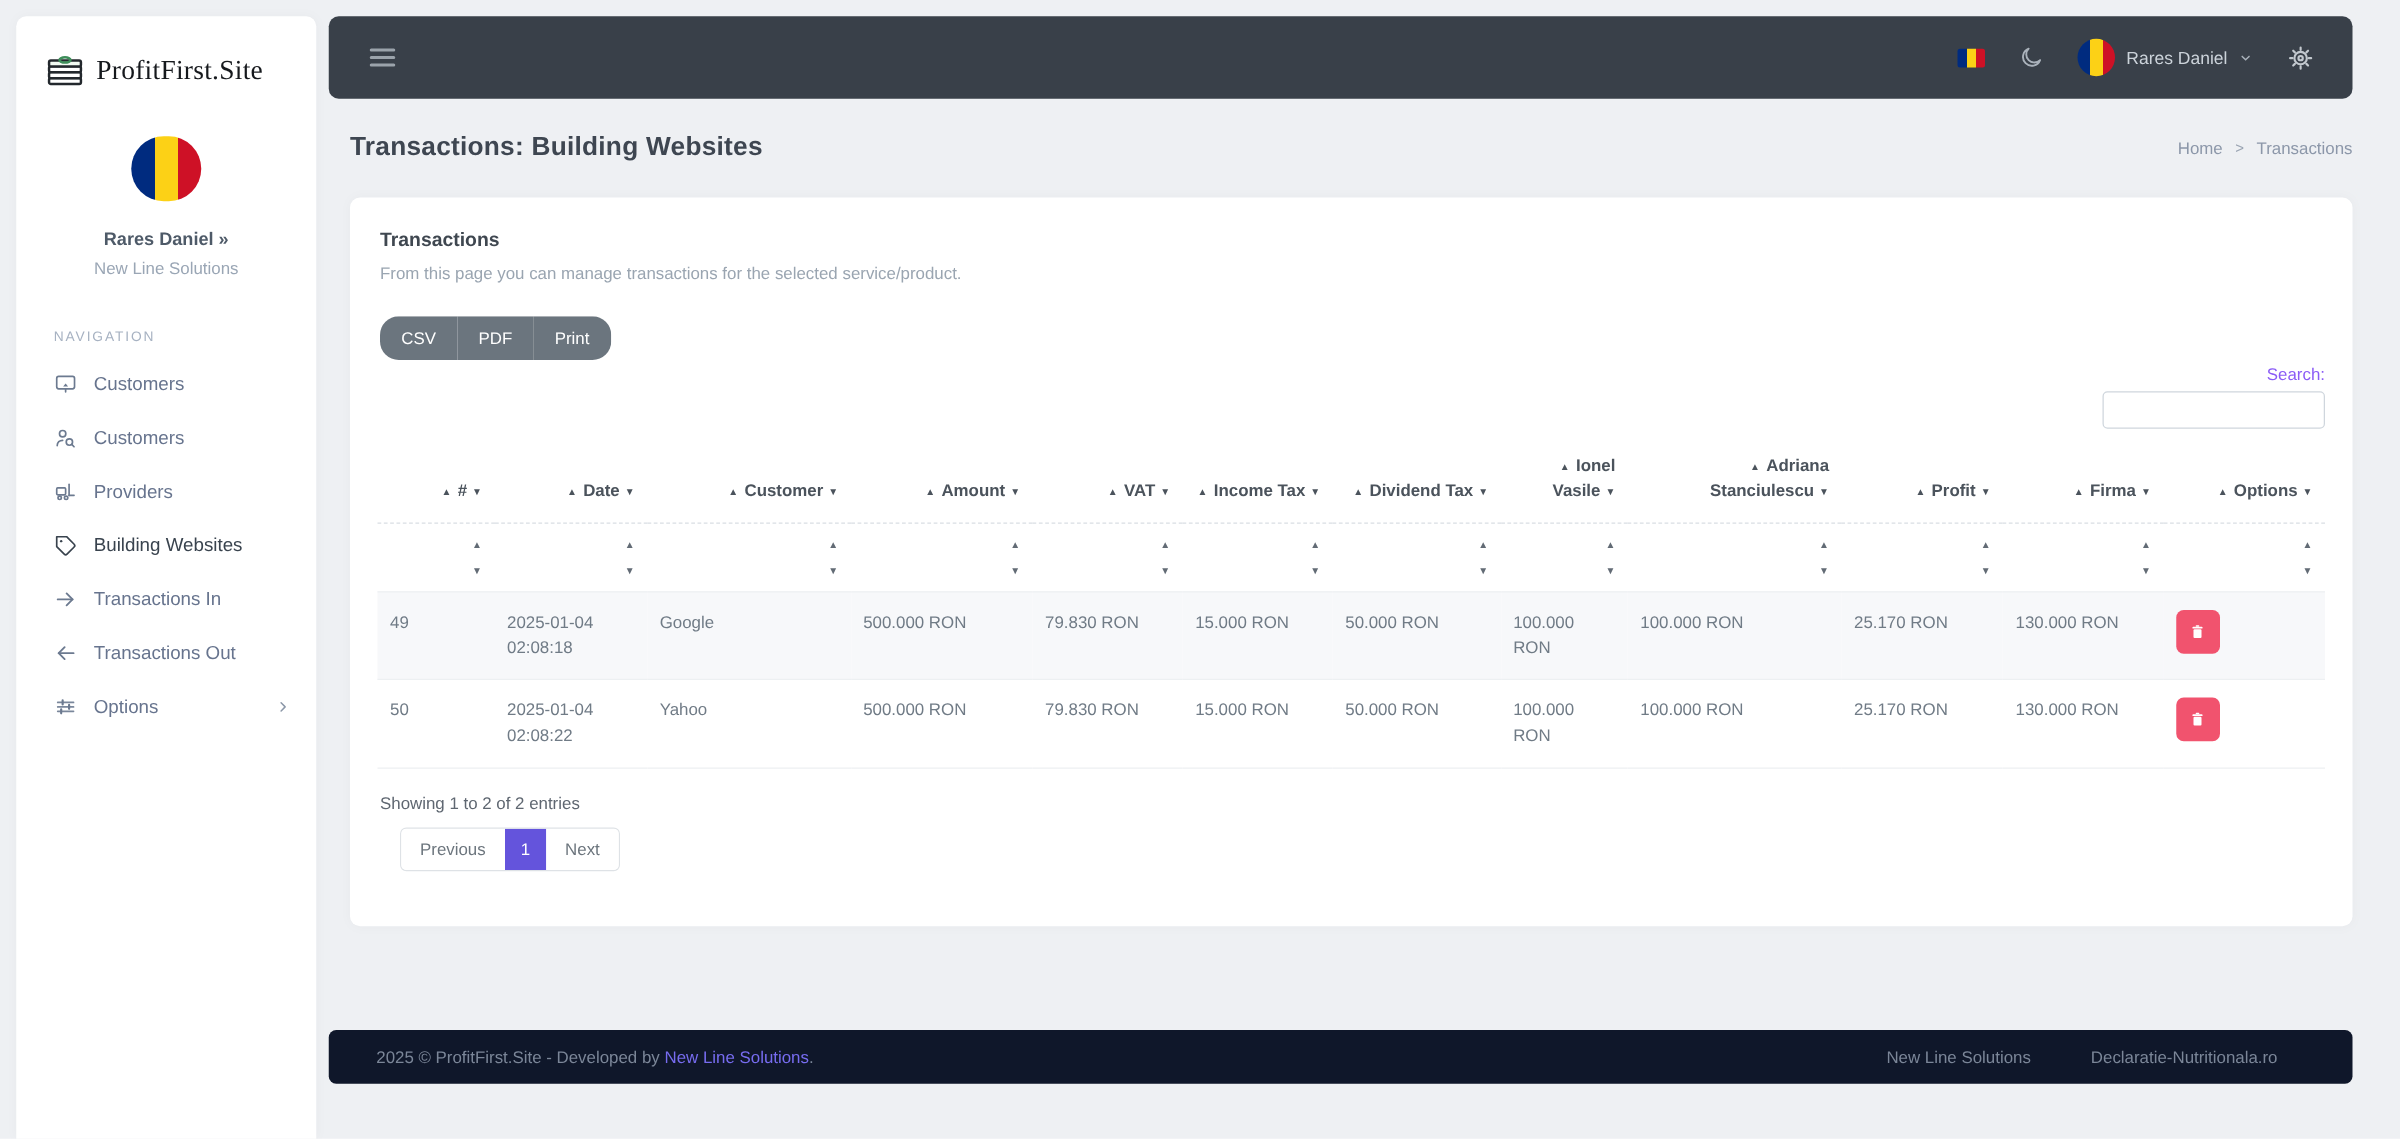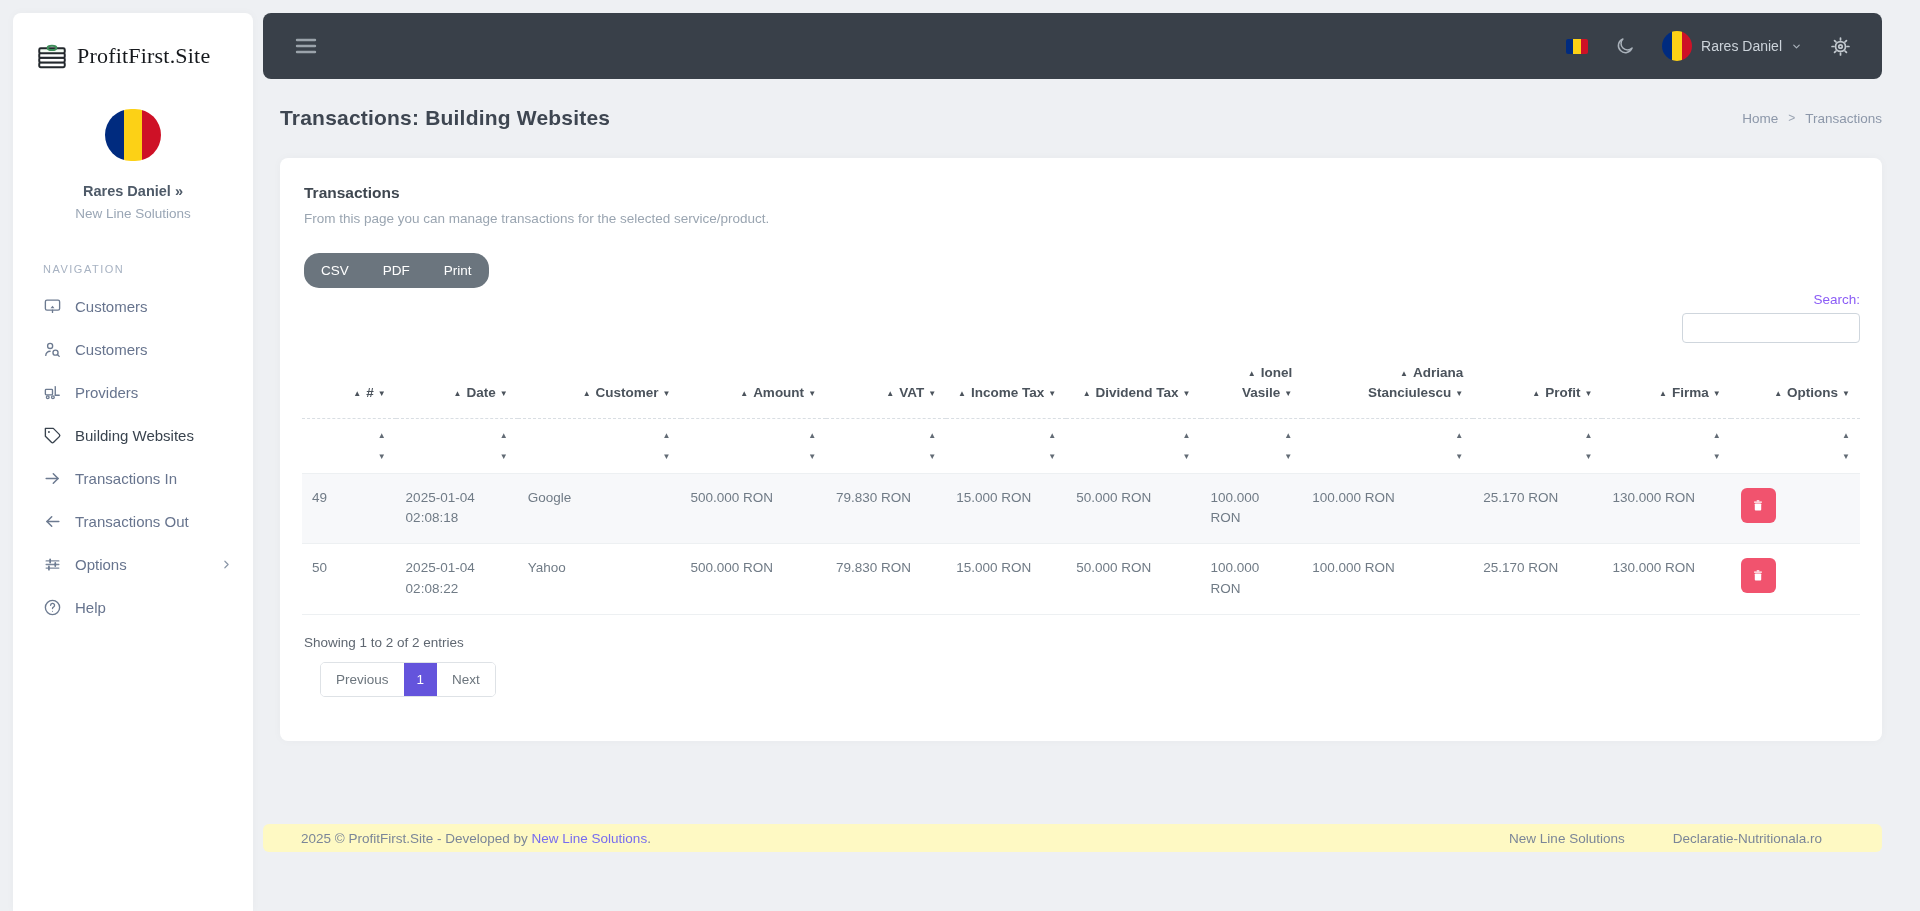--- a/index.html
+++ b/index.html
@@ -72,21 +72,21 @@
   .del-btn { width:35px; height:35px; background:#f1536e; border:none; border-radius:6px; cursor:pointer;
              display:inline-flex; align-items:center; justify-content:center; }
 
   .showing { margin-top:20px; font-size:13.5px; color:#5f6771; padding-left:2px; }
   .pagination { display:inline-flex; margin-top:12px; margin-left:18px; border:1px solid #dee2e6;
                 border-radius:5px; overflow:hidden; background:#fff; }
   .page-btn { font-size:13.5px; color:#6c757d; background:#fff; border:none; padding:9px 15px; cursor:pointer; font-family:inherit; }
   .page-btn.active { background:#6454dc; color:#fff; padding:9px 13px; }
 
   
-  .footer { margin-top:83px; height:28px; background:#fef9c3; border-radius:6px; display:flex; align-items:center;
+  .footer { margin-top:83px; height:43px; background:#0f172a; border-radius:6px; display:flex; align-items:center;
             justify-content:space-between; padding:0 60px 0 38px; font-size:13.5px; color:#7b8698; }
   .footer a { text-decoration:none; cursor:pointer; }
   .footer .devlink { color:#776cf0; }
   .footer-links { display:flex; gap:48px; }
   .footer-links a { color:#7b8698; }
 
   svg { display:block; }
 </style>
 </head>
 <body>
@@ -180,30 +180,20 @@
           <path d="M4 7.5h16M4 12h16M4 16.5h16" stroke-opacity=".9"></path>
             <path d="M9 5.5v4M15.5 10v4M7.5 14.5v4" stroke-width="2.2"></path>
         </svg>
       </span>
       <span>Options</span>
       <span class="chev">
         <svg width="13" height="13" viewBox="0 0 24 24" fill="none" stroke="currentColor" stroke-width="2.2" stroke-linecap="round" stroke-linejoin="round">
             <path d="M9 6l6 6-6 6"></path>
           </svg>
       </span>
-    </div>
-    <div class="nav-item">
-      <span class="nico">
-        <svg width="19" height="19" viewBox="0 0 24 24" fill="none" stroke="currentColor" stroke-width="1.7" stroke-linecap="round">
-          <circle cx="12" cy="12" r="9"></circle>
-            <path d="M9.6 9.2a2.5 2.5 0 1 1 3.6 2.3c-.8.4-1.2 1-1.2 1.8"></path>
-            <circle cx="12" cy="16.8" r="0.7" fill="currentColor" stroke="none"></circle>
-        </svg>
-      </span>
-      <span>Help</span>
     </div>
   </nav>
 </aside>
 
 <div class="main">
 
   <header class="topbar">
     <button class="icon-btn" title="Toggle sidebar">
       <svg width="22" height="18" viewBox="0 0 22 18" fill="none" stroke="#9ba3ab" stroke-width="2.4" stroke-linecap="round">
         <path d="M2 3h18M2 9h18M2 15h18"></path>

